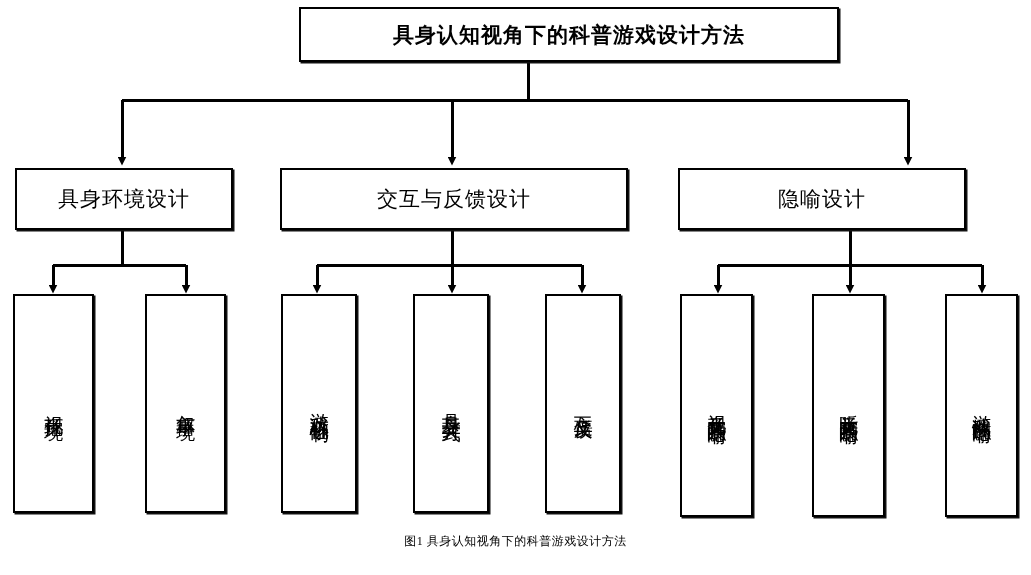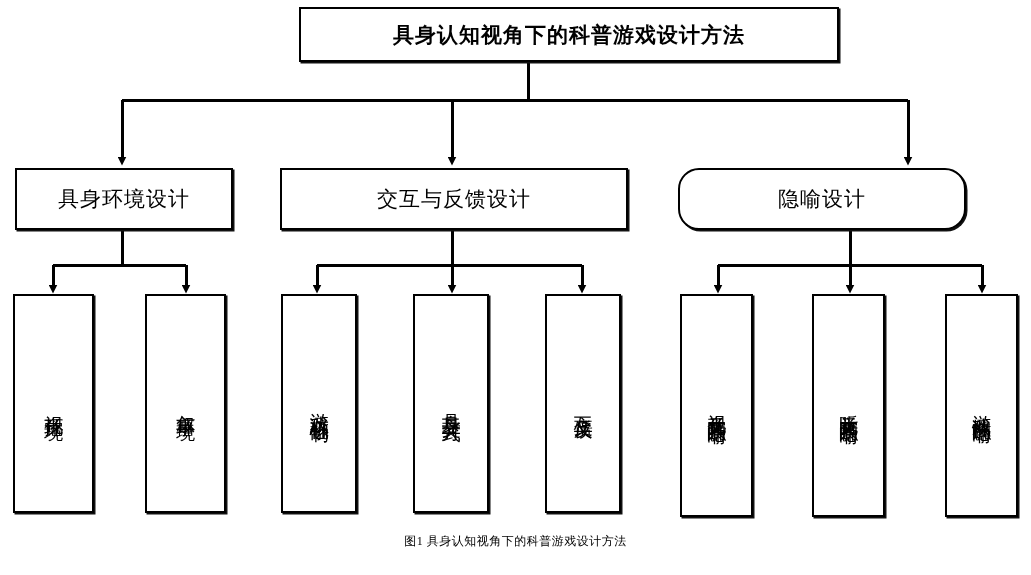--- a/index.html
+++ b/index.html
@@ -52,21 +52,21 @@
     letter-spacing: 1px;
     margin-left: 16px;
   }
   .node-l2 {
     height: 62px;
     font-size: 21px;
     letter-spacing: 1px;
   }
   .l2-a { left: 15px;  top: 168px; width: 218px; }
   .l2-b { left: 280px; top: 168px; width: 348px; }
-  .l2-c { left: 678px; top: 168px; width: 288px; border-radius: 21px; }
+  .l2-c { left: 678px; top: 168px; width: 288px; }
 
   .node-leaf {
     top: 294px;
     height: 219px;
     font-size: 19px;
   }
   .leaf-vtext {
     writing-mode: vertical-rl;
     text-orientation: upright;
     line-height: 1.08;

